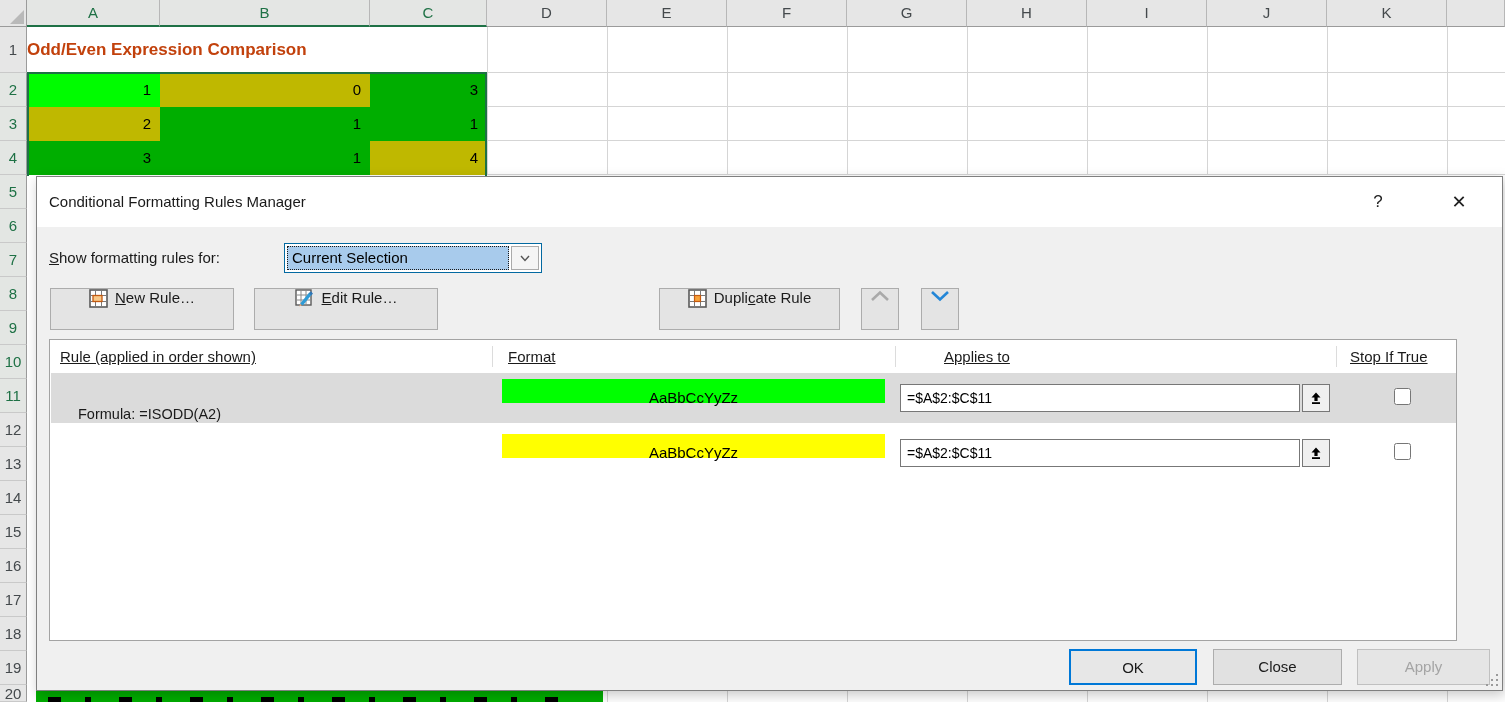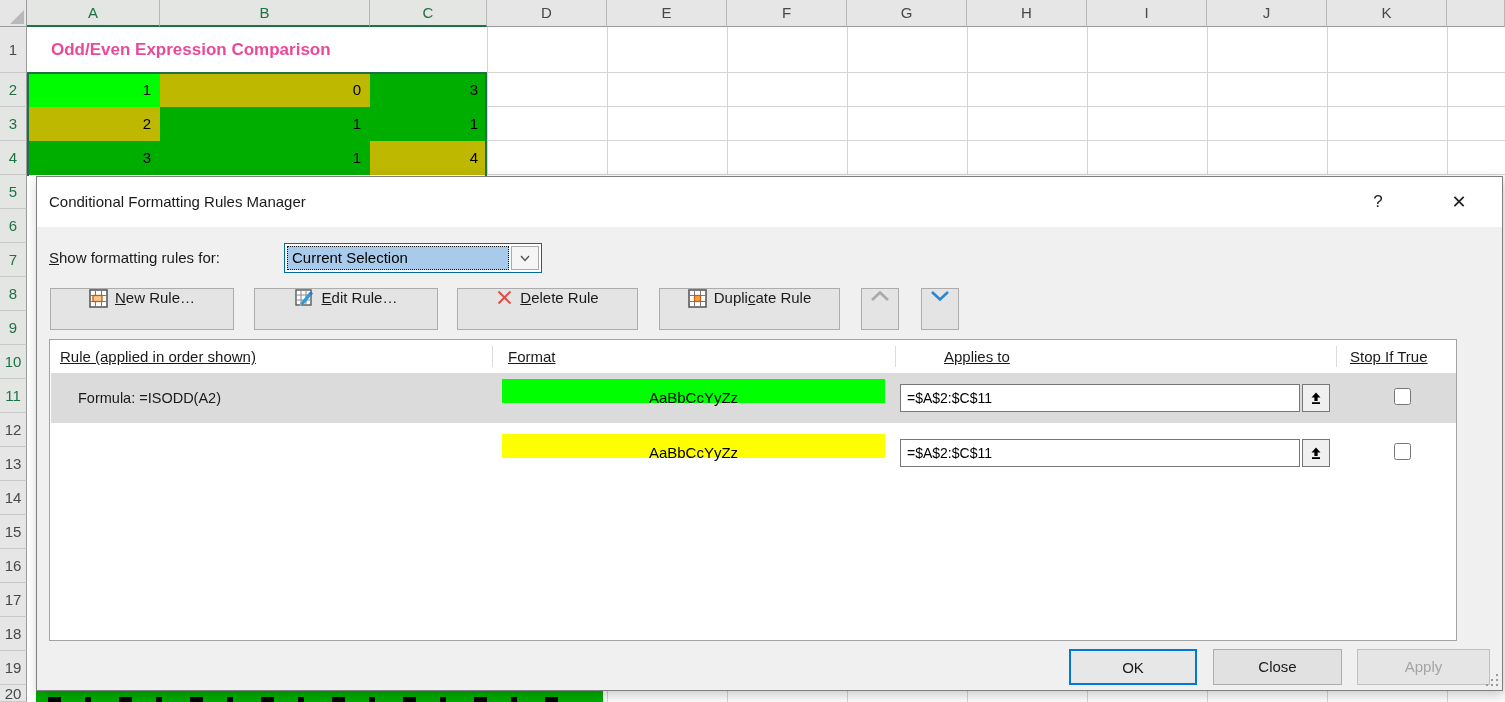--- a/index.html
+++ b/index.html
@@ -13,21 +13,21 @@
   .ch { top:0; height:27px; background:#E6E6E6; border-right:1px solid #B7B7B7; border-bottom:1px solid #9B9B9B;
         color:#44494C; font-size:15px; text-align:center; line-height:26px; }
   .ch.sel { color:#1E7145; border-bottom:2px solid #1E7145; background:#E4E6E4; }
   .rowhdrs { left:0; top:27px; width:27px; display:flex; flex-direction:column; }
   .rh { height:34px; background:#E6E6E6; border-right:1px solid #9B9B9B; border-bottom:1px solid #C9C9C9;
         color:#44494C; font-size:15px; display:flex; align-items:center; justify-content:center; }
   .rh.h1 { height:46px; } .rh.h20 { height:17px; align-items:flex-start; overflow:hidden; }
   .rh.sel { color:#1E7145; background:#E3E6E3; }
 
   .titlecell { left:27px; top:27px; width:460px; height:46px; background:#fff; font-weight:bold; font-size:17px;
-               color:#ec4899; line-height:45px; padding-left:24px; white-space:nowrap; }
+               color:#c2410c; line-height:45px; padding-left:0; white-space:nowrap; }
   .cell { height:34px; font-size:15px; color:#000; text-align:right; padding-right:9px; line-height:33px; }
   .gridv { background:repeating-linear-gradient(to right,#D5D5D5 0 1px,transparent 1px 120px); }
   .gridh { height:1px; background:#D5D5D5; }
   .selbox { left:27px; top:72px; width:460px; height:104px; border:2px solid #1E7145; border-bottom:none; pointer-events:none; }
 
   .botstrip { left:27px; top:691px; width:1478px; height:11px; background:#fff; }
   .botgreen { left:36px; top:691px; width:567px; height:11px; background:#00AD00; overflow:hidden; }
   .botmarks { position:absolute; left:12px; bottom:0; width:520px; height:5px;
               background:repeating-linear-gradient(90deg,#000 0 13px,transparent 13px 37px,#000 37px 43px,transparent 43px 71px); }
 
@@ -45,21 +45,21 @@
   .combo-btn { width:28px; margin-left:2px; background:#F5F5F5; border:1px solid #ABABAB; display:flex; align-items:center; justify-content:center; }
 
   .tbtn { top:111px; height:42px; background:#E4E4E4; border:1px solid #ACACAC; display:flex; align-items:flex-start;
           justify-content:center; gap:7px; font-size:15px; color:#1A1A1A; cursor:pointer; }
 
   .list { left:12px; top:162px; width:1408px; height:302px; background:#fff; border:1px solid #A3A3A3; }
   .lh { top:0; height:33px; line-height:33px; font-size:15px; color:#1A1A1A; white-space:nowrap;text-decoration:underline; }
   .vsep { top:6px; width:1px; height:21px; background:#DCDCDC; }
   .rrow { left:1px; width:1405px; height:50px; }
   .rrow.sel { background:#DBDBDB; }
-  .ruletext { left:27px; top:0; height:50px; line-height:50px; font-size:14.5px; color:#1A1A1A; white-space:nowrap; }
+  .ruletext { left:27px; top:16px; height:50px; line-height:50px; font-size:14.5px; color:#1A1A1A; white-space:nowrap; }
   .swatch { left:451px; top:6px; width:383px; height:24px; text-align:center; line-height:37px; font-size:15px; color:#000; }
   .applies { left:849px; top:11px; width:400px; height:28px; border:1px solid #777; background:#fff;
              font-family:"Liberation Sans","DejaVu Sans",sans-serif; font-size:14px; color:#000; padding:0 0 0 6px; }
   .collapse { left:1251px; top:11px; width:28px; height:28px; background:#F0F0F0; border:1px solid #777;
               display:flex; align-items:center; justify-content:center; cursor:pointer; }
   .cbx { left:1343px; top:15px; width:17px; height:17px; accent-color:#444; }
 
   .fbtn { top:472px; height:36px; background:#E1E1E1; border:1px solid #ADADAD; font-size:15px; color:#1A1A1A;
           text-align:center; line-height:33px; cursor:pointer; }
   .fbtn.primary { border:2px solid #0078D7; background:#E7E7E7; }
@@ -165,27 +165,20 @@
   <div class="abs tbtn" style="left:217px;width:184px">
     <svg width="20" height="19" viewBox="0 0 20 19">
       <rect x="1" y="1" width="15" height="15" fill="#fff" stroke="#5A5A5A" stroke-width="1.4"></rect>
       <path d="M1 6 H16 M1 11 H16 M6 1 V16 M11 1 V16" stroke="#8A8A8A" stroke-width="1"></path>
       <polygon points="4,17.5 6.5,16.5 5.5,15" fill="#F4B183"></polygon>
       <line x1="6.5" y1="15.5" x2="15.5" y2="4.5" stroke="#2E9BD6" stroke-width="3.4"></line>
       <line x1="15" y1="3.2" x2="17" y2="5.6" stroke="#2E75B6" stroke-width="2.6"></line>
     </svg>
     <span><span class="mn">E</span><span>dit Rule…</span></span>
   </div>
-  <div class="abs tbtn" style="left:420px;width:181px">
-    <svg width="17" height="17" viewBox="0 0 17 17">
-      <line x1="2.5" y1="2.5" x2="14.5" y2="14.5" stroke="#E04A3F" stroke-width="1.9"></line>
-      <line x1="14.5" y1="2.5" x2="2.5" y2="14.5" stroke="#E04A3F" stroke-width="1.9"></line>
-    </svg>
-    <span><span class="mn">D</span><span>elete Rule</span></span>
-  </div>
   <div class="abs tbtn" style="left:622px;width:181px">
     <svg width="19" height="19" viewBox="0 0 19 19">
       <rect x="1" y="1" width="17" height="17" fill="#fff" stroke="#5A5A5A" stroke-width="1.6"></rect>
       <path d="M1 6.5 H18 M1 12.5 H18 M6.5 1 V18 M12.5 1 V18" stroke="#7A7A7A" stroke-width="1"></path>
       <rect x="6.5" y="6.5" width="6" height="6" fill="#F8A33A" stroke="#C55A11" stroke-width="1.2"></rect>
     </svg>
     <span><span>Dupli</span><span class="mn">c</span><span>ate Rule</span></span>
   </div>
   <div class="abs tbtn" style="left:824px;width:38px">
     <svg width="22" height="14" viewBox="0 0 22 14">

